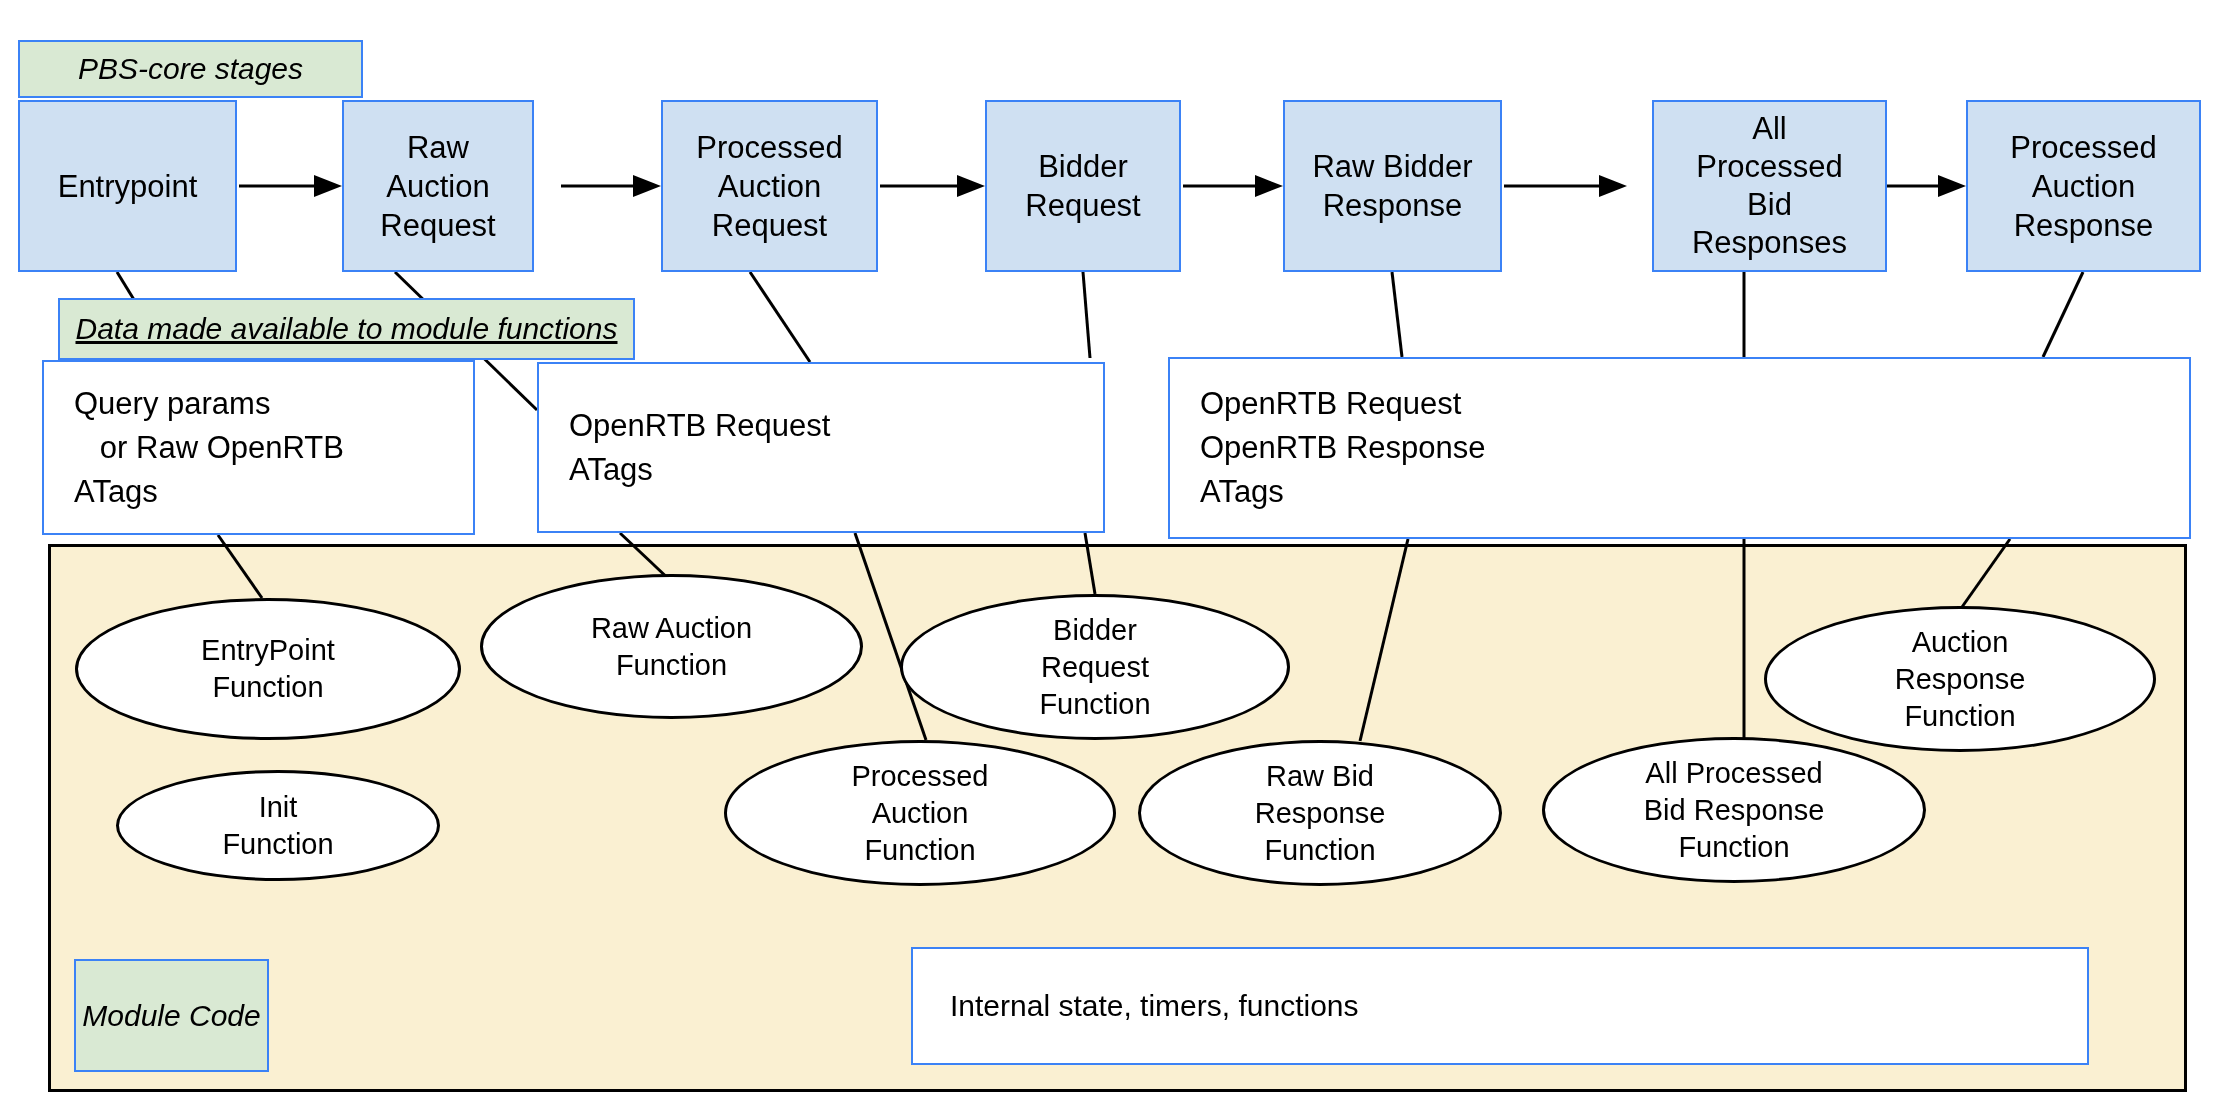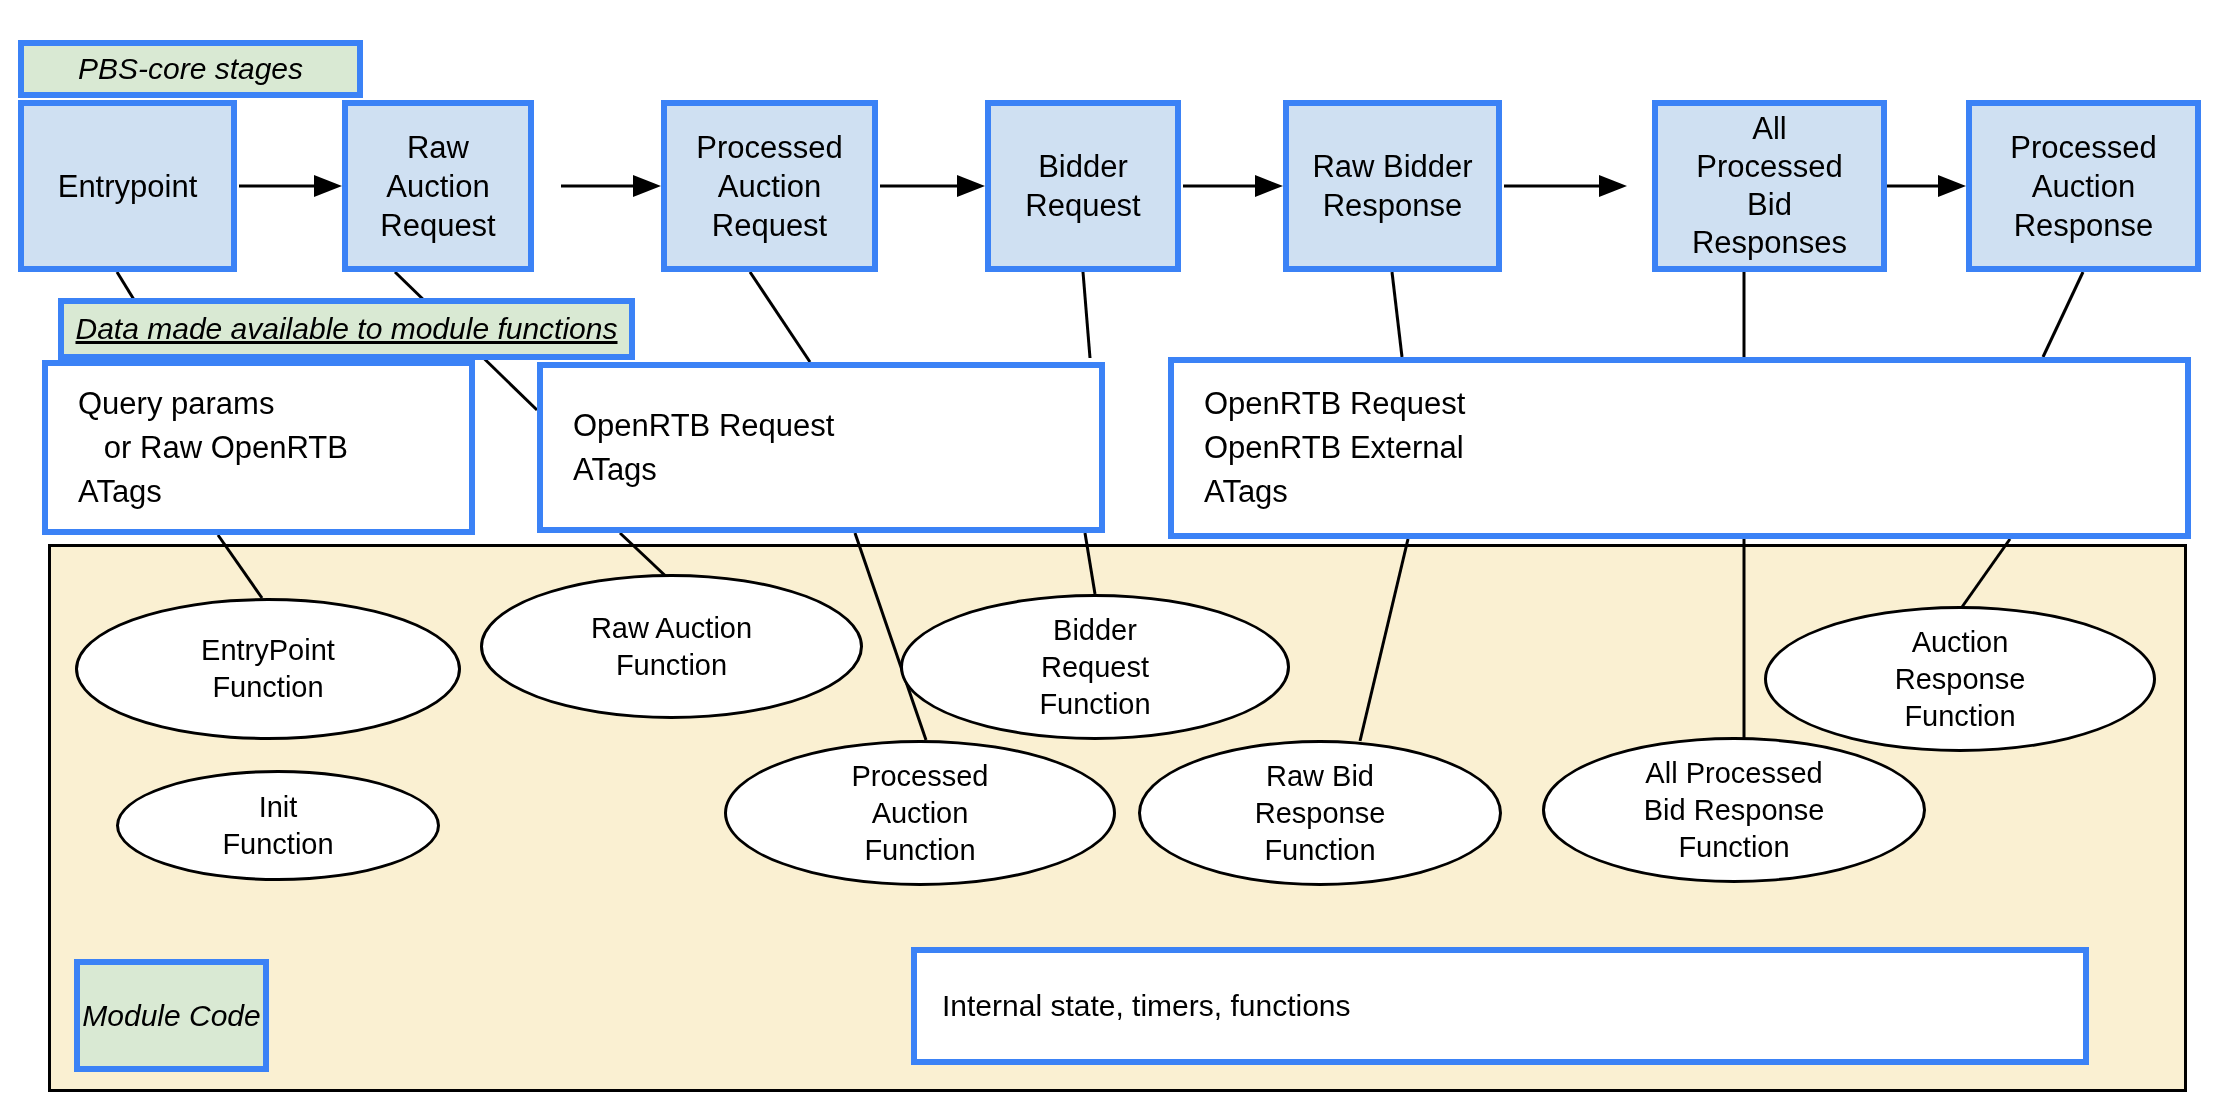--- a/index.html
+++ b/index.html
@@ -5,21 +5,21 @@
   html,body{margin:0;padding:0;background:#ffffff;}
   .canvas{
     position:relative;
     width:2218px;height:1120px;
     background:#ffffff;
     font-family:"Liberation Sans",sans-serif;
     color:#000;
     overflow:hidden;
   }
   .layer{position:absolute;left:0;top:0;}
-  .box{position:absolute;border:6px solid #3b82f6;box-sizing:border-box;}
+  .box{position:absolute;border:2px solid #3b82f6;box-sizing:border-box;}
   .stage{
     background:var(--stage-fill,#cfe0f2);
     display:flex;flex-direction:column;align-items:center;justify-content:center;
     font-size:31px;line-height:39px;text-align:center;
   }
   .glabel{
     background:var(--label-fill,#d9e9d3);
     display:flex;align-items:center;justify-content:center;
     font-style:italic;font-size:30px;
   }
@@ -133,21 +133,21 @@
     <div class="dline">Query params</div>
     <div class="dline">   or Raw OpenRTB</div>
     <div class="dline">ATags</div>
   </div>
   <div class="box databox" style="left:537px;top:362px;width:568px;height:171px;">
     <div class="dline">OpenRTB Request</div>
     <div class="dline">ATags</div>
   </div>
   <div class="box databox" style="left:1168px;top:357px;width:1023px;height:182px;">
     <div class="dline">OpenRTB Request</div>
-    <div class="dline">OpenRTB External</div>
+    <div class="dline">OpenRTB Response</div>
     <div class="dline">ATags</div>
   </div>
 
   <div class="ellipse" style="left:75px;top:598px;width:386px;height:142px;">
     <div>EntryPoint</div>
     <div>Function</div>
   </div>
   <div class="ellipse" style="left:116px;top:770px;width:324px;height:111px;">
     <div>Init</div>
     <div>Function</div>
@@ -178,17 +178,17 @@
   </div>
   <div class="ellipse" style="left:1764px;top:606px;width:392px;height:146px;">
     <div>Auction</div>
     <div>Response</div>
     <div>Function</div>
   </div>
 
   <div class="box glabel" style="left:74px;top:959px;width:195px;height:113px;">
     <span>Module Code</span>
   </div>
-  <div class="box databox" style="left:911px;top:947px;width:1178px;height:118px;padding-left:25px;line-height:42px;font-size:30px;">
+  <div class="box databox" style="left:911px;top:947px;width:1178px;height:118px;padding-left:37px;line-height:42px;font-size:30px;">
     <div class="dline">Internal state, timers, functions</div>
   </div>
 
 </div>
 
 </body></html>

